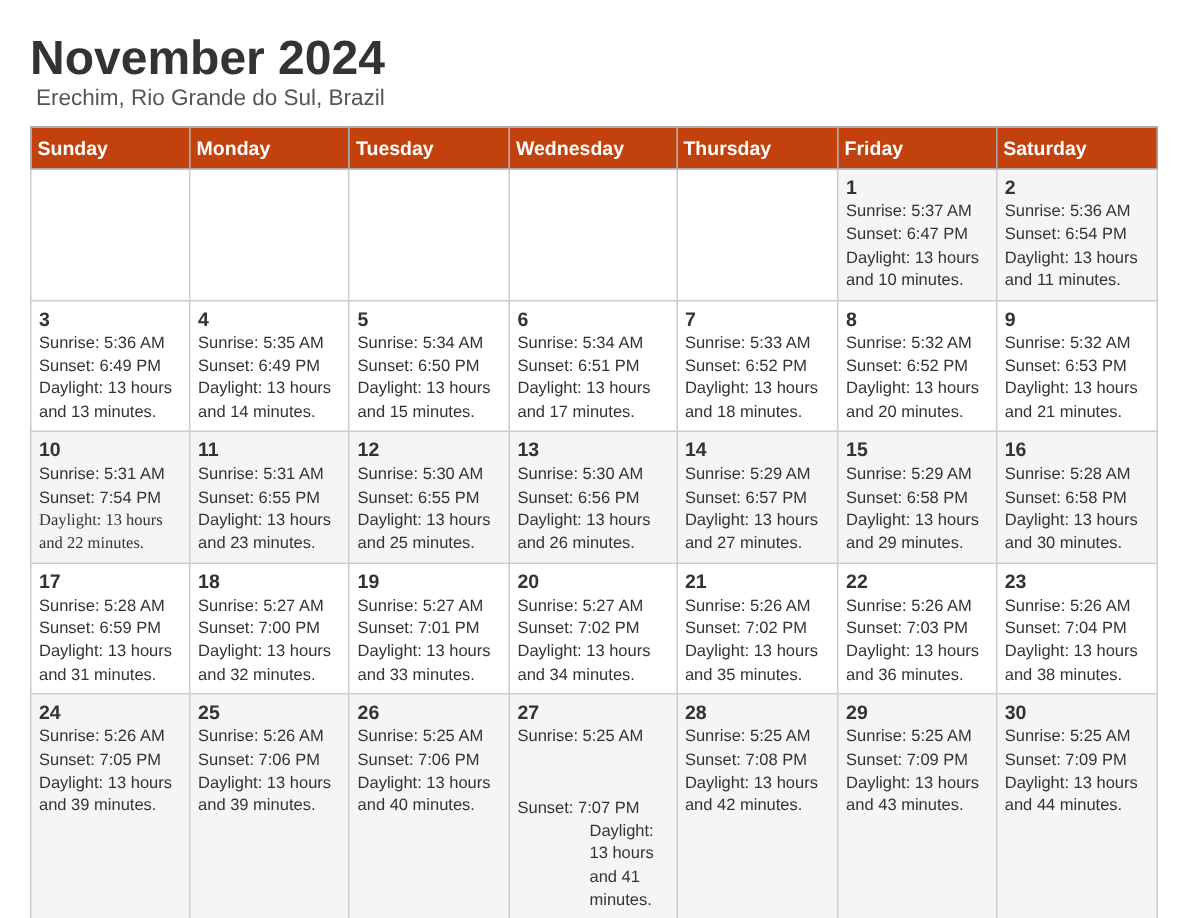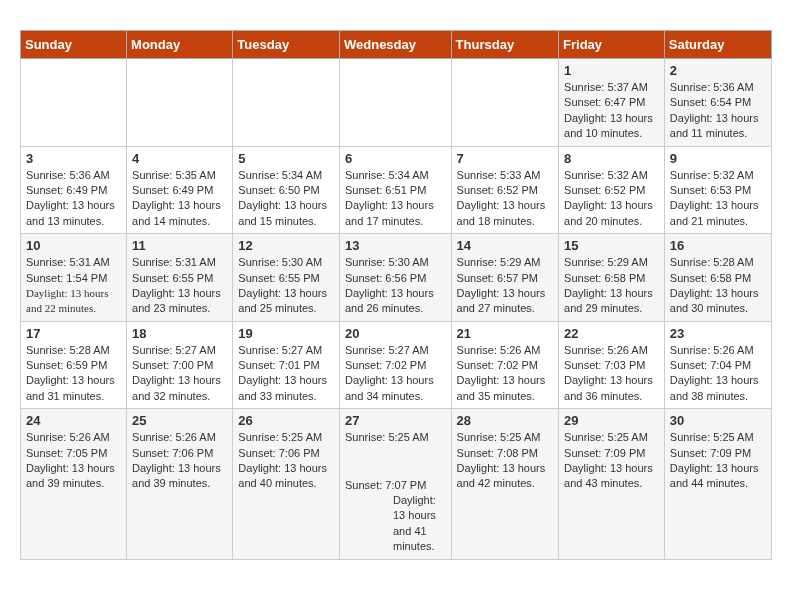--- a/index.html
+++ b/index.html
@@ -87,20 +87,24 @@
       margin-bottom: 2px;
     }
     .cell-empty {
       background: #fff !important;
     }
   </style>
 </head>
 <body>
 
 <div class="header">
+  <div class="title-section">
+    <div class="month-title">November 2024</div>
+    <div class="location">Erechim, Rio Grande do Sul, Brazil</div>
+  </div>
 </div>
 
 <table class="calendar">
   <thead>
     <tr>
     <th>Sunday</th>
         <th>Monday</th>
         <th>Tuesday</th>
         <th>Wednesday</th>
         <th>Thursday</th>
@@ -169,21 +173,21 @@
           <span class="day-number">9</span>
           <div style="line-height: 1.4;">Sunrise: 5:32 AM</div>
           <div style="line-height: 1.4;">Sunset: 6:53 PM</div>
           <div style="line-height: 1.4;">Daylight: 13 hours and 21 minutes.</div>
         </td>
       </tr>
       <tr>
         <td>
           <span class="day-number">10</span>
           <div style="line-height: 1.4;">Sunrise: 5:31 AM</div>
-          <div style="line-height: 1.4;">Sunset: 1:54 PM</div>
+          <div style="line-height: 1.4;">Sunset: 7:54 PM</div>
           <div style="line-height: 1.4; font-family: Liberation Serif, serif;">Daylight: 13 hours and 22 minutes.</div>
         </td>
         <td>
           <span class="day-number">11</span>
           <div style="line-height: 1.4;">Sunrise: 5:31 AM</div>
           <div style="line-height: 1.4;">Sunset: 6:55 PM</div>
           <div style="line-height: 1.4;">Daylight: 13 hours and 23 minutes.</div>
         </td>
         <td>
           <span class="day-number">12</span>

